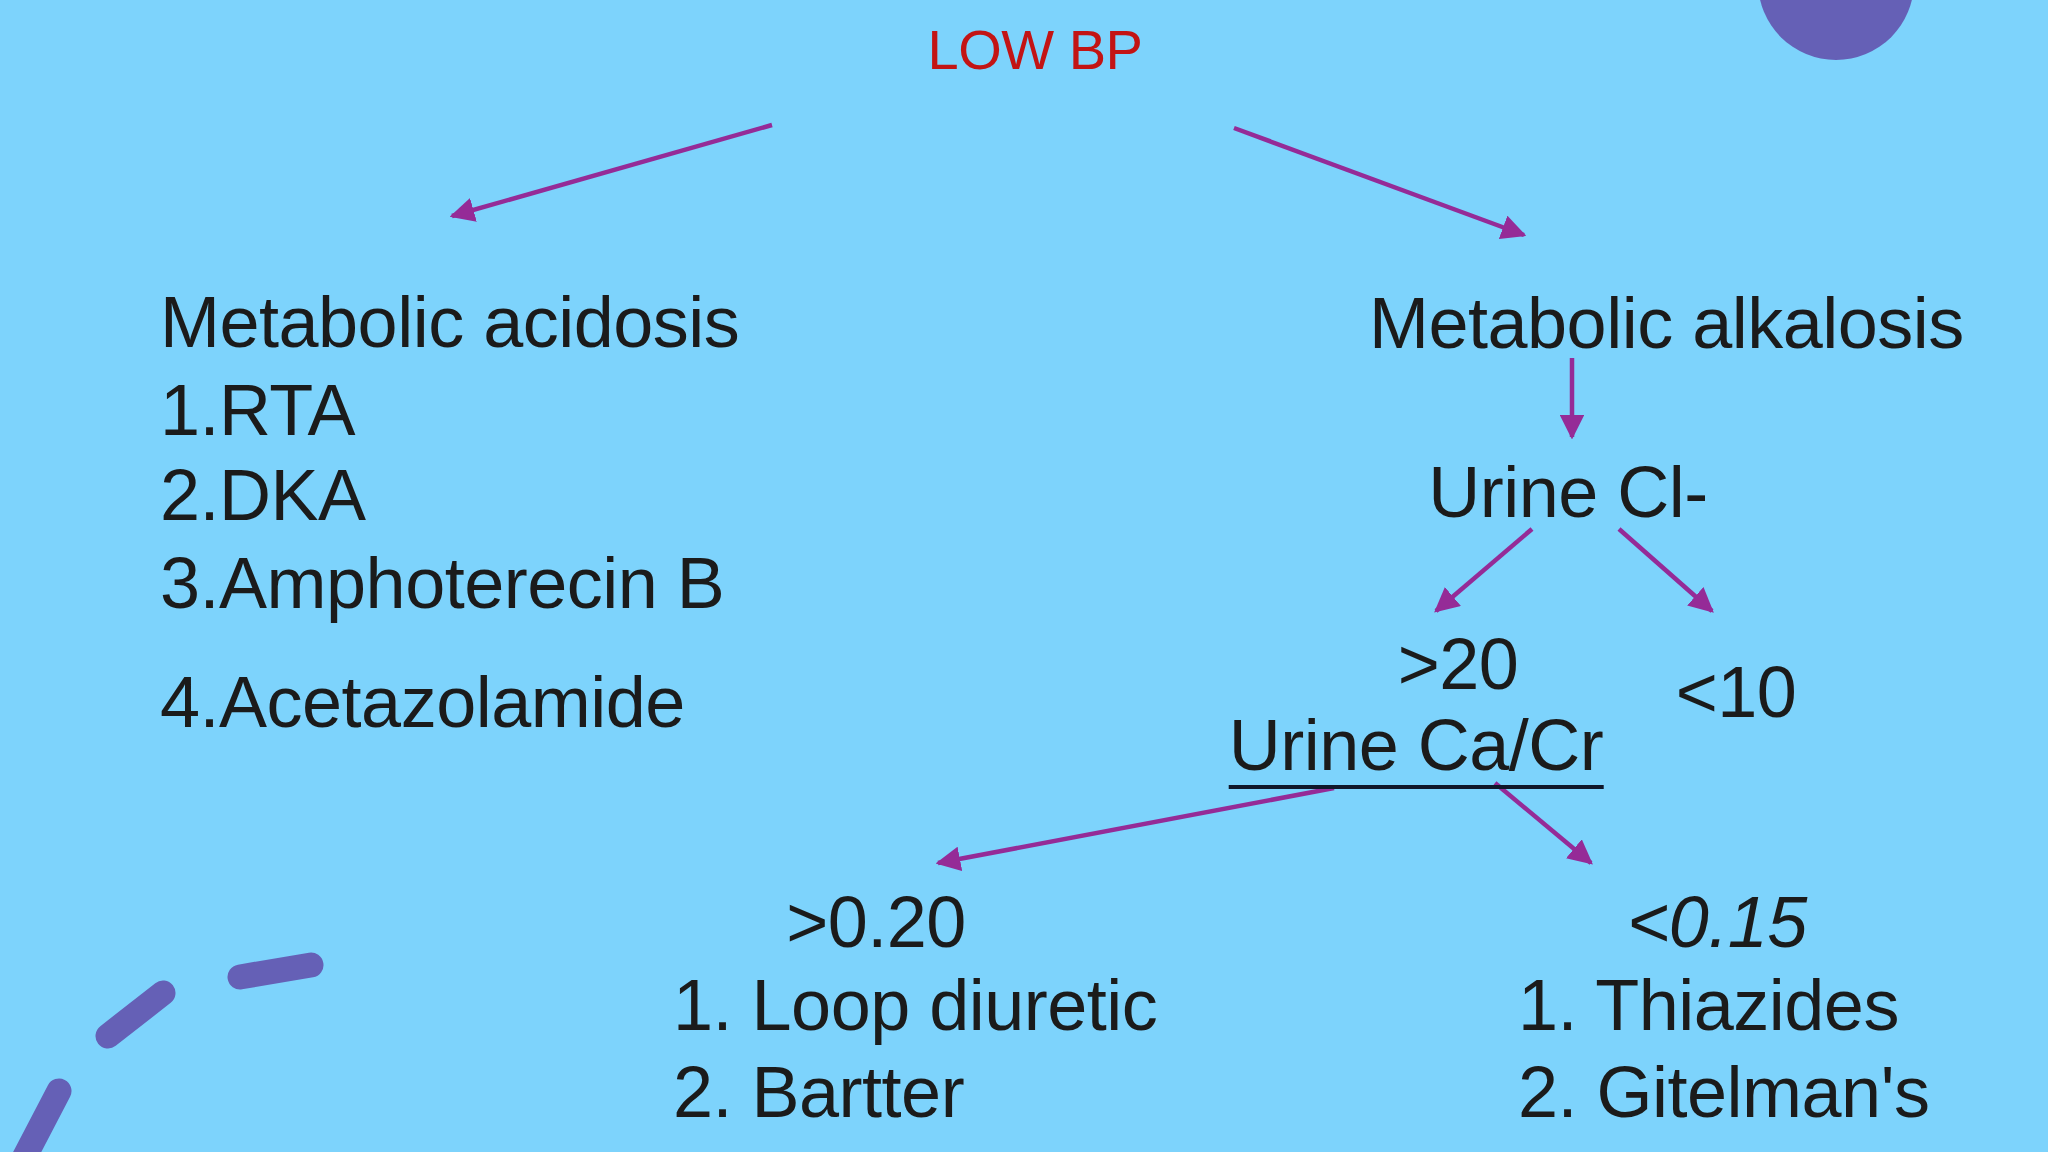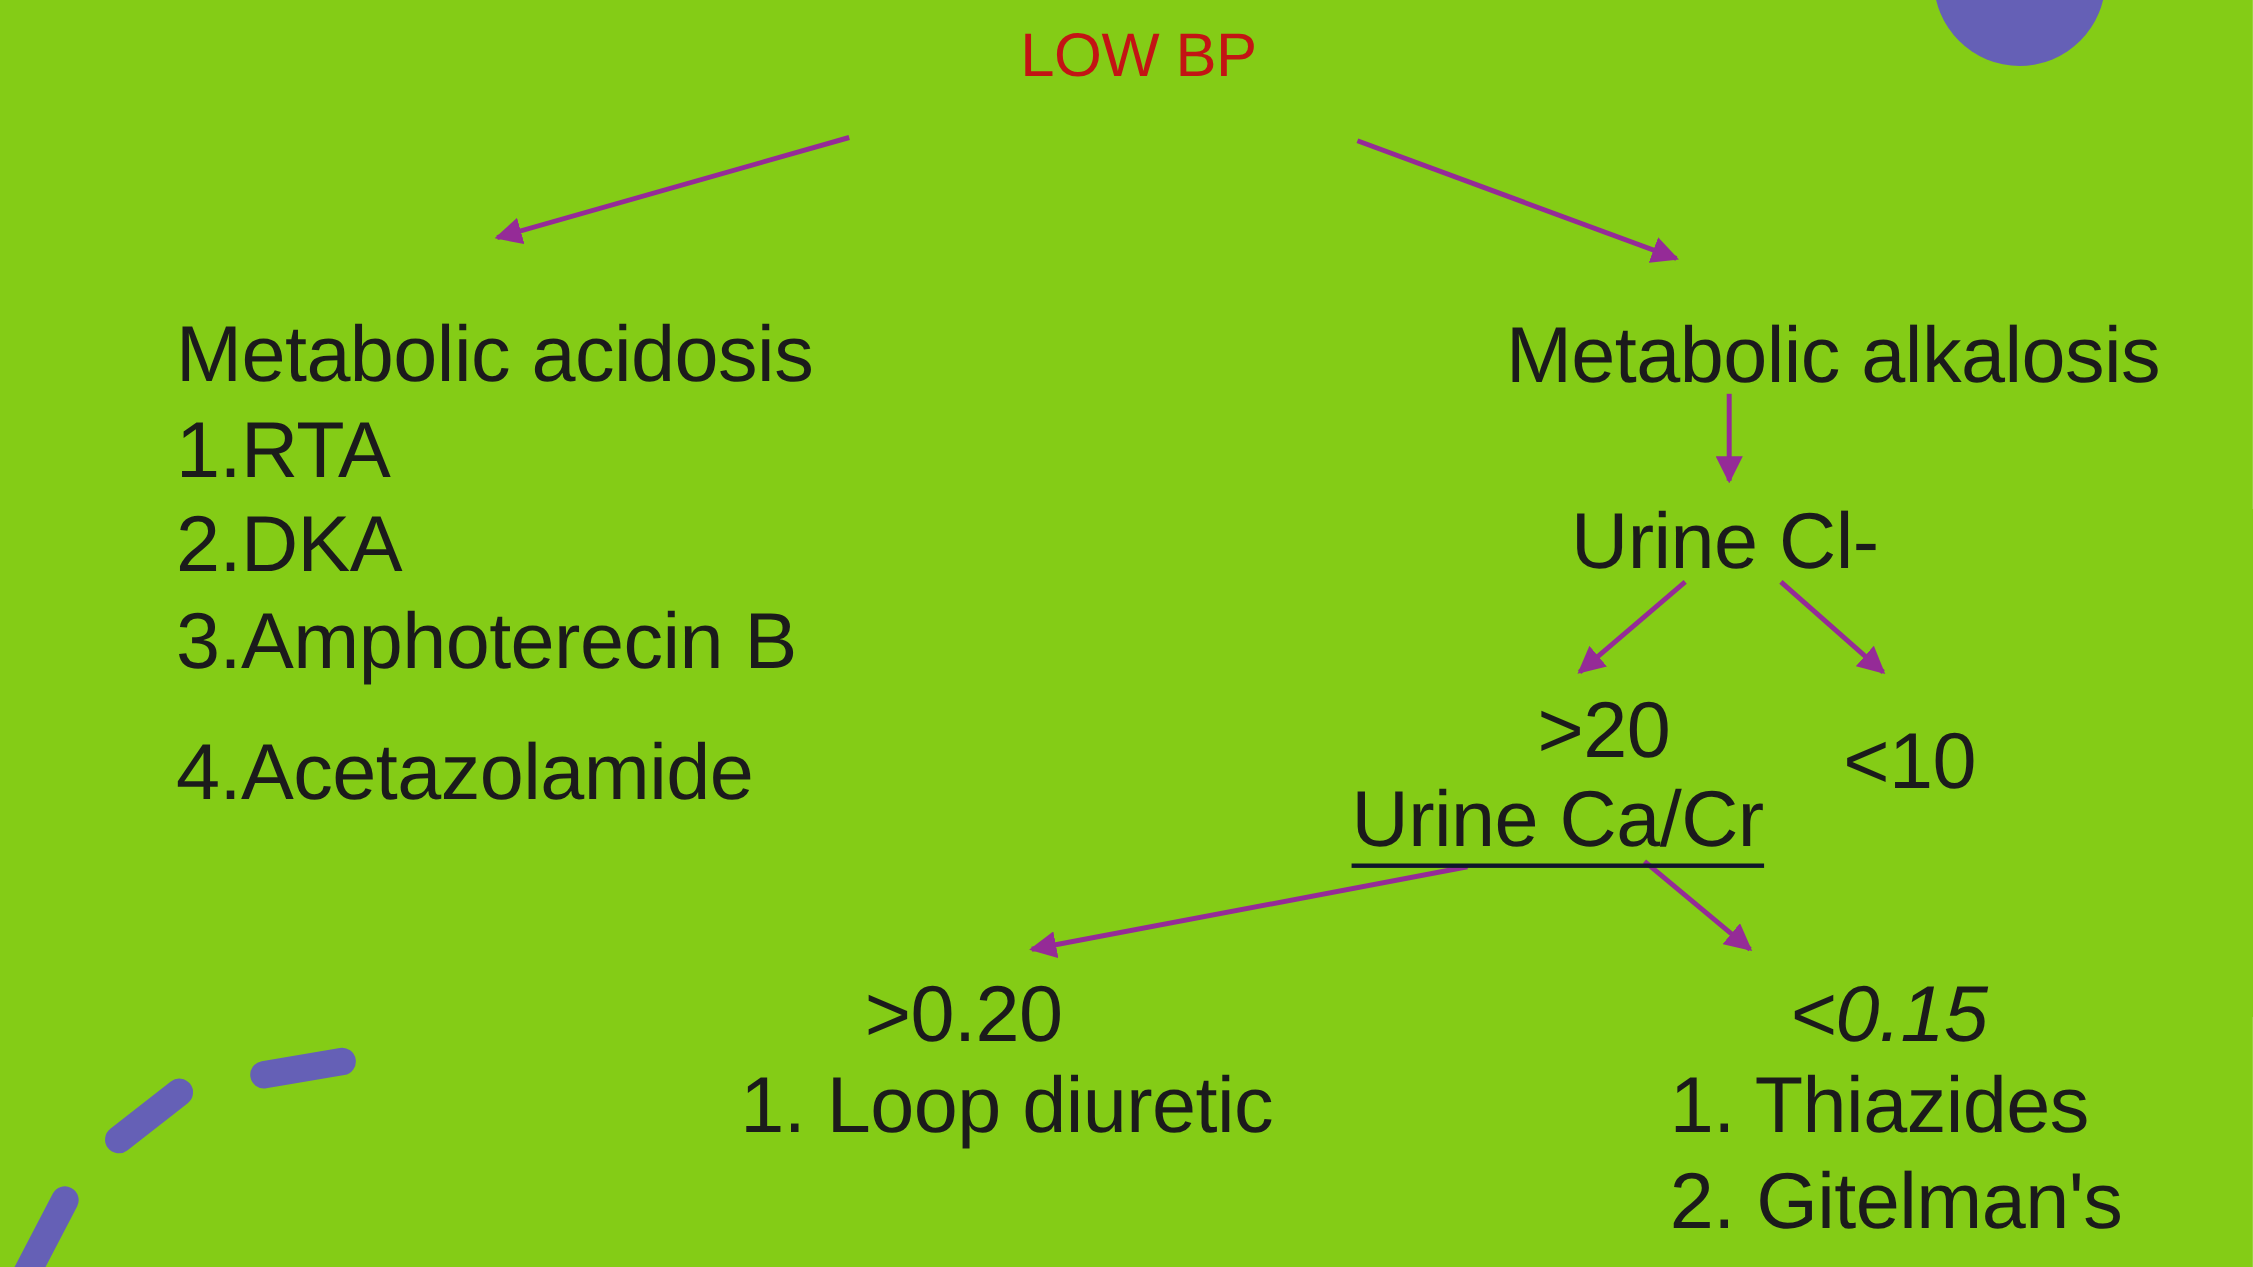--- a/index.html
+++ b/index.html
@@ -5,21 +5,21 @@
   html, body { margin: 0; padding: 0; }
   body {
     width: 2048px; height: 1152px;
     background: #fdfdfd;
     font-family: "Liberation Sans", sans-serif;
     overflow: hidden;
   }
   #slide {
     position: relative;
     width: 2048px; height: 1152px;
-    background: #84cc16;
+    background: #7dd3fc;
   }
   .t {
     position: absolute;
     font-size: 72px;
     line-height: 1;
     color: #1b1b1b;
     white-space: nowrap;
     letter-spacing: -0.5px;
   }
   .title {
@@ -80,18 +80,19 @@
 
   <div class="t" style="left:1369px; top:287px;">Metabolic alkalosis</div>
 
   <div class="t ctr" style="left:1458px; top:628px;">&gt;20</div>
   <div class="t ctr" style="left:1736px; top:656px;">&lt;10</div>
 
   <div class="t ctr underlined" style="left:1416px; top:709px;">Urine Ca/Cr</div>
 
   <div class="t ctr" style="left:876px; top:886px;">&gt;0.20</div>
   <div class="t" style="left:673px; top:969px;">1. Loop diuretic</div>
+  <div class="t" style="left:673px; top:1056px;">2. Bartter</div>
 
   <div class="t ctr" style="left:1717px; top:886px;font-style:italic;">&lt;0.15</div>
   <div class="t" style="left:1518px; top:969px;">1. Thiazides</div>
   <div class="t" style="left:1518px; top:1056px;">2. Gitelman's</div>
 
 </div>
 
 </body></html>

